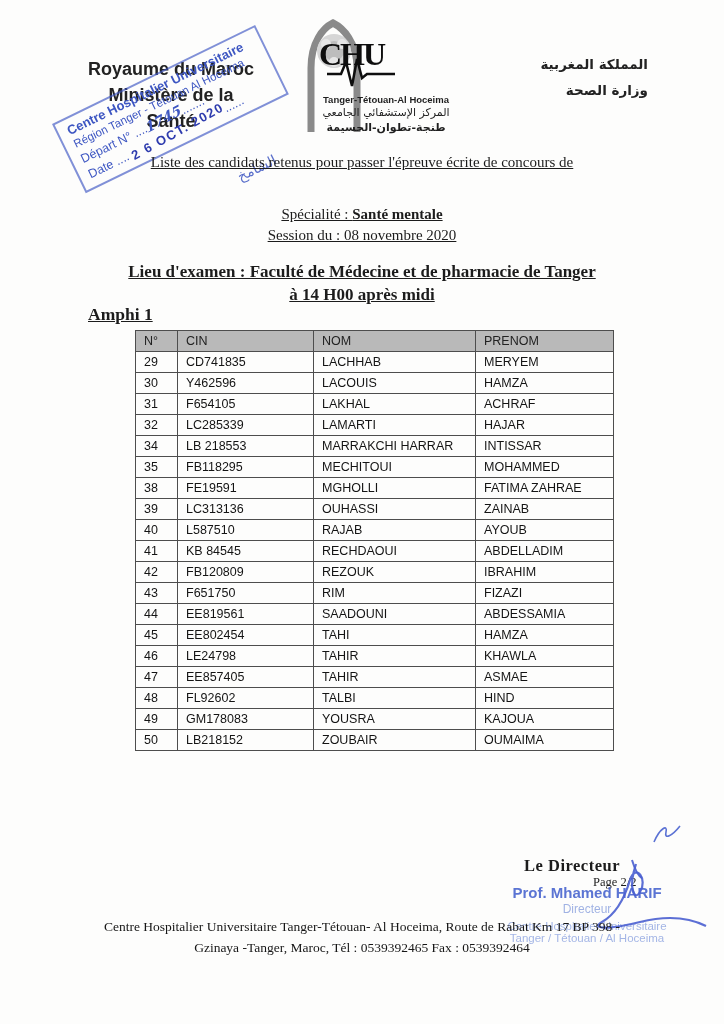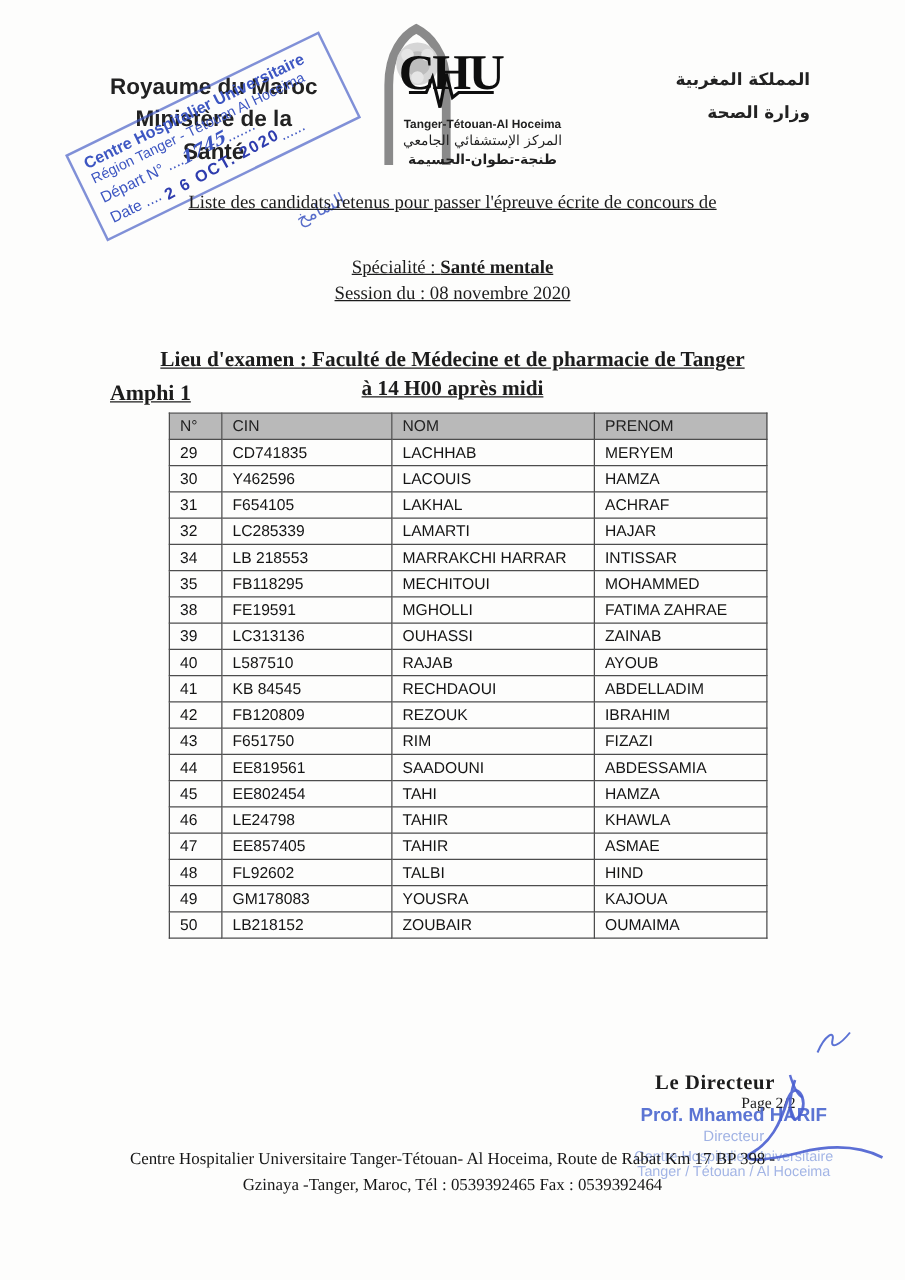--- a/index.html
+++ b/index.html
@@ -10,21 +10,21 @@
   
   .header-left { position:absolute; left:86px; top:56px; width:170px; text-align:center;
     font-family:"Liberation Sans", sans-serif; font-weight:bold; font-size:18px; line-height:1.45; color:#222; }
   .header-right { position:absolute; left:498px; top:52px; width:150px; 
     font-family:"DejaVu Sans", sans-serif; font-weight:bold; font-size:13.5px; line-height:1.9;
     direction:rtl; color:#222; }
 
   .logo { position:absolute; left:283px; top:18px; width:178px; height:124px; }
   .logo-arch { position:absolute; left:0; top:0; }
   .logo-chu { position:absolute; left:36px; top:20px; font-family:"Liberation Serif", serif;
-    font-weight:bold; font-size:40px; letter-spacing:-2px; color:#0e0e0e; line-height:1;text-align:right; }
+    font-weight:bold; font-size:32px; letter-spacing:-2px; color:#0e0e0e; line-height:1;text-align:right; }
   .logo-ekg { position:absolute; left:44px; top:40px; }
   .logo-sub { position:absolute; left:28px; top:76px; width:150px; text-align:center;
     font-family:"Liberation Sans", sans-serif; font-size:9.5px; font-weight:bold; color:#1f1f1f; }
   .logo-ar1 { position:absolute; left:28px; top:88px; width:150px; text-align:center;
     font-family:"DejaVu Sans", sans-serif; font-size:11px; font-weight:normal; color:#1f1f1f; direction:rtl; }
   .logo-ar2 { position:absolute; left:28px; top:103px; width:150px; text-align:center;
     font-family:"DejaVu Sans", sans-serif; font-size:11px; font-weight:bold; color:#1f1f1f;
     letter-spacing:1px; direction:rtl; }
 
   
@@ -42,21 +42,21 @@
   .stamp-arabic { position:absolute; left:236px; top:160px; transform:rotate(-26deg);
     color:#3d56c2; font-family:"DejaVu Sans", sans-serif; font-size:14px; opacity:.85; }
 
   
   .title-block { position:absolute; left:0; top:152px; width:100%; text-align:center;
     font-size:15px; line-height:1.35; }
   .uline { text-decoration:underline; }
   .spec-line { position:absolute; left:0; top:206px; width:100%; text-align:center; font-size:15px; }
   .session-line { position:absolute; left:0; top:227px; width:100%; text-align:center; font-size:15px; }
   .lieu-block { position:absolute; left:0; top:261px; width:100%; text-align:center;
-    font-size:17px; font-weight:bold; line-height:1.35;margin-top:16px; }
+    font-size:17px; font-weight:bold; line-height:1.35; }
   .amphi { position:absolute; left:88px; top:304px; font-size:17.5px; font-weight:bold;
     text-decoration:underline; }
 
   
   .cand-table { position:absolute; left:135px; top:330px; border-collapse:collapse;
     font-family:"Liberation Sans", sans-serif; font-size:12.5px; color:#141414; }
   .cand-table th, .cand-table td { border:1px solid #4d4d4d; height:21px; padding:1px 4px 1px 8px;
     text-align:left; font-weight:normal; white-space:nowrap; }
   .cand-table th { background:#b9b9b9; color:#222; }
   .col-num { width:42px; } .col-cin { width:136px; } .col-nom { width:162px; } .col-pre { width:138px; }

